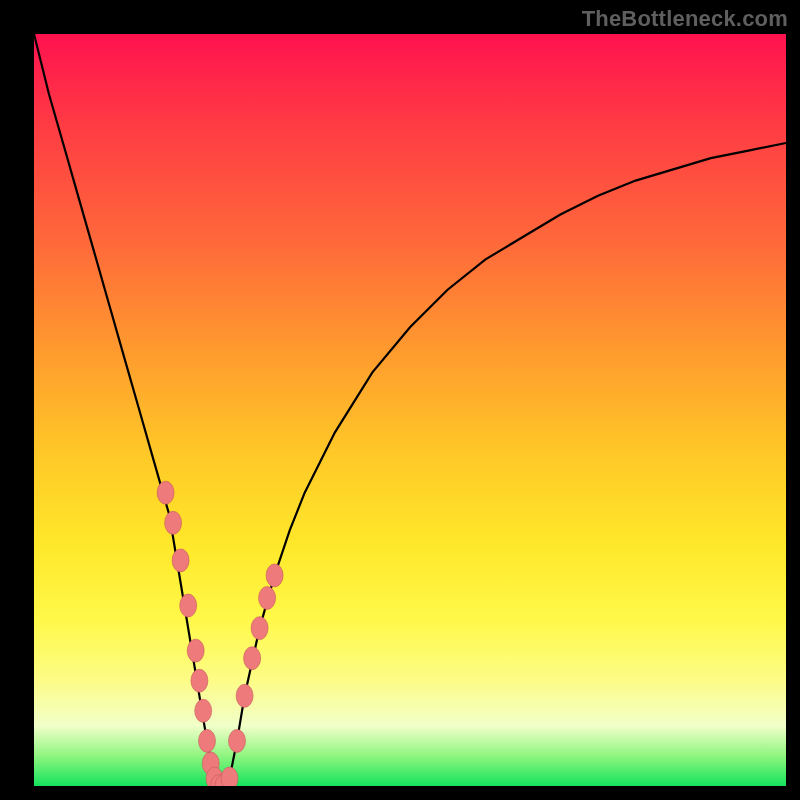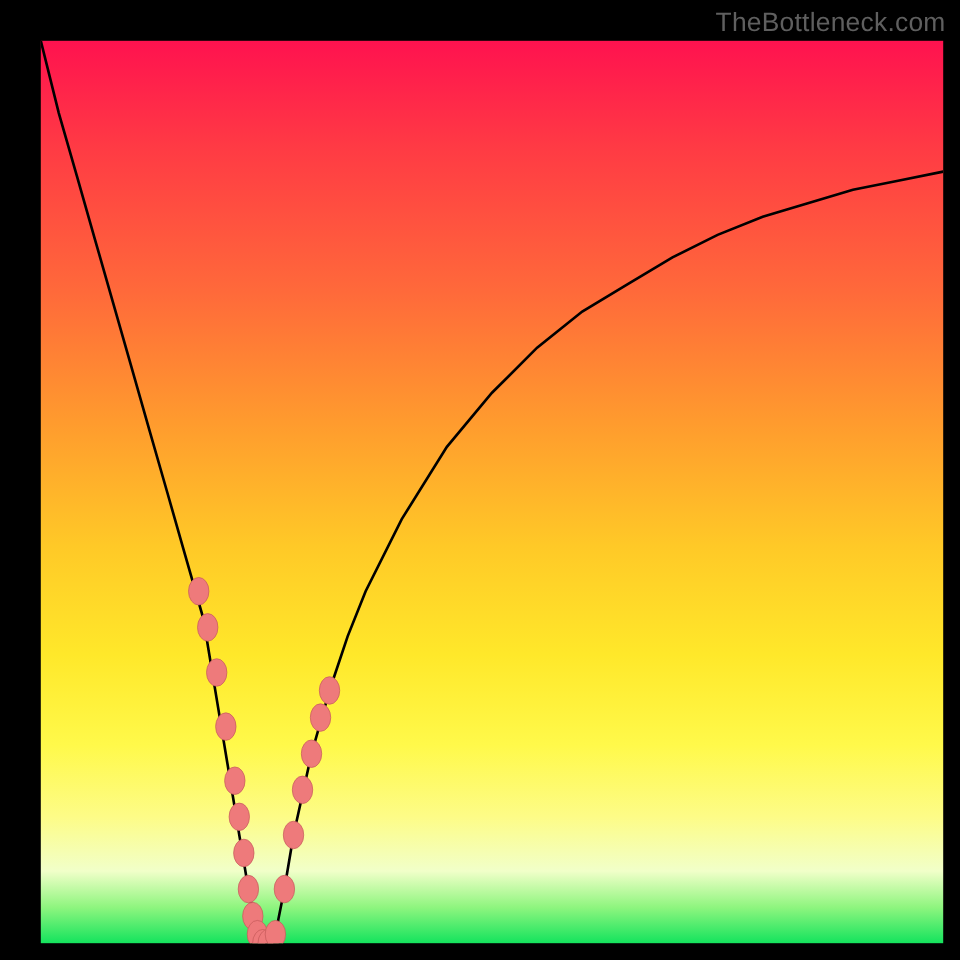--- a/index.html
+++ b/index.html
@@ -38,21 +38,21 @@
       #f1ffc9 92%,
       #8ff57f 96%,
       #14e35d 100%
     );
   }
   .watermark {
     position: absolute;
     top: 6px;
     right: 12px;
     font-size: 22px;
-    font-weight: 400;
+    font-weight: 700;
     color: #5f5f5f;
     letter-spacing: 0.2px;
     user-select: none;
   }
   svg.curve {
     position: absolute;
     left: 0;
     top: 0;
     width: 752px;
     height: 752px;

